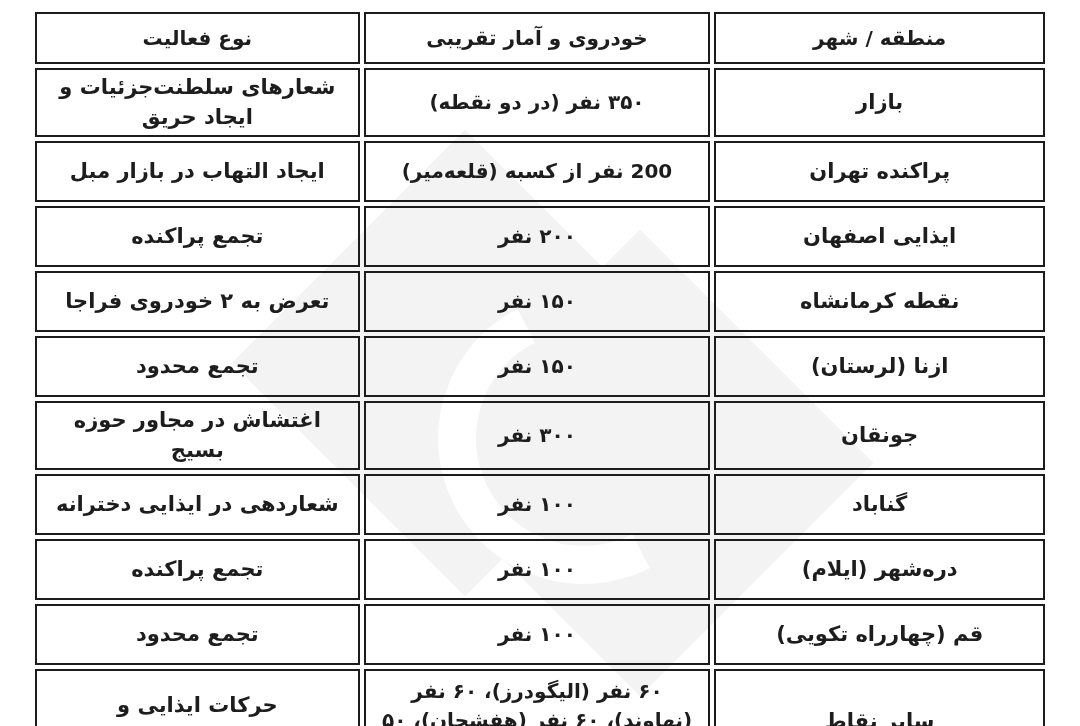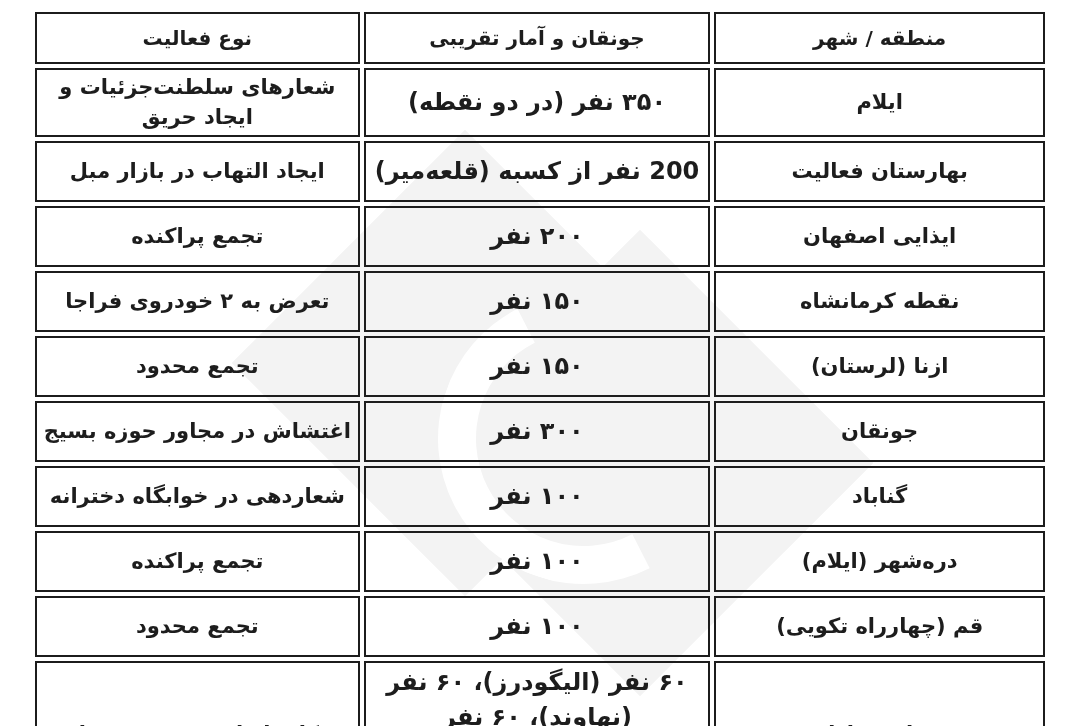--- a/index.html
+++ b/index.html
@@ -56,26 +56,26 @@
   }
   td {
     border: 2px solid #1c1c1c;
     background: transparent;
     text-align: center;
     vertical-align: middle;
     color: #1d1d1d;
     font-weight: bold;
     font-size: 21px;
     line-height: 1.45;
-    padding: 2px 6px;
+    padding: 2px 14px;
   }
   tr.hdr td   { height: 44px; font-size: 20px; }
   tr.data td  { height: 53px; }
   tr.last td  { height: 96px; }
-  td.details-cell { font-size: 24px; }
+  td.details-cell { font-size: 20px; }
 </style>
 </head>
 <body>
 
 <div class="page">
 
   <div class="watermark">
     <div class="wm-diamond wm-d1"></div>
     <div class="wm-diamond wm-d2"></div>
     <div class="wm-swoosh"></div>
@@ -83,32 +83,32 @@
 
   <table class="report">
     <colgroup>
       <col style="width:33%">
       <col style="width:34.6%">
       <col style="width:32.4%">
     </colgroup>
     <tbody>
       <tr class="hdr">
         <td>منطقه / شهر</td>
-        <td>جونقان و آمار تقریبی</td>
+        <td>خودروی و آمار تقریبی</td>
         <td>نوع فعالیت</td>
       </tr>
 
       <tr class="data">
-        <td>ایلام</td>
+        <td>بازار</td>
         <td class="details-cell">۳۵۰ نفر (در دو نقطه)</td>
         <td>شعارهای سلطنت‌جزئیات و ایجاد حریق</td>
       </tr>
 
       <tr class="data">
-        <td>بهارستان فعالیت</td>
+        <td>پراکنده تهران</td>
         <td class="details-cell">200 نفر از کسبه (قلعه‌میر)</td>
         <td>ایجاد التهاب در بازار مبل</td>
       </tr>
 
       <tr class="data">
         <td>ایذایی اصفهان</td>
         <td class="details-cell">۲۰۰ نفر</td>
         <td>تجمع پراکنده</td>
       </tr>
 
@@ -126,21 +126,21 @@
 
       <tr class="data">
         <td>جونقان</td>
         <td class="details-cell">۳۰۰ نفر</td>
         <td>اغتشاش در مجاور حوزه بسیج</td>
       </tr>
 
       <tr class="data">
         <td>گناباد</td>
         <td class="details-cell">۱۰۰ نفر</td>
-        <td>شعاردهی در خوابگاه دخترانه</td>
+        <td>شعاردهی در ایذایی دخترانه</td>
       </tr>
 
       <tr class="data">
         <td>دره‌شهر (ایلام)</td>
         <td class="details-cell">۱۰۰ نفر</td>
         <td>تجمع پراکنده</td>
       </tr>
 
       <tr class="data">
         <td>قم (چهارراه تکویی)</td>

